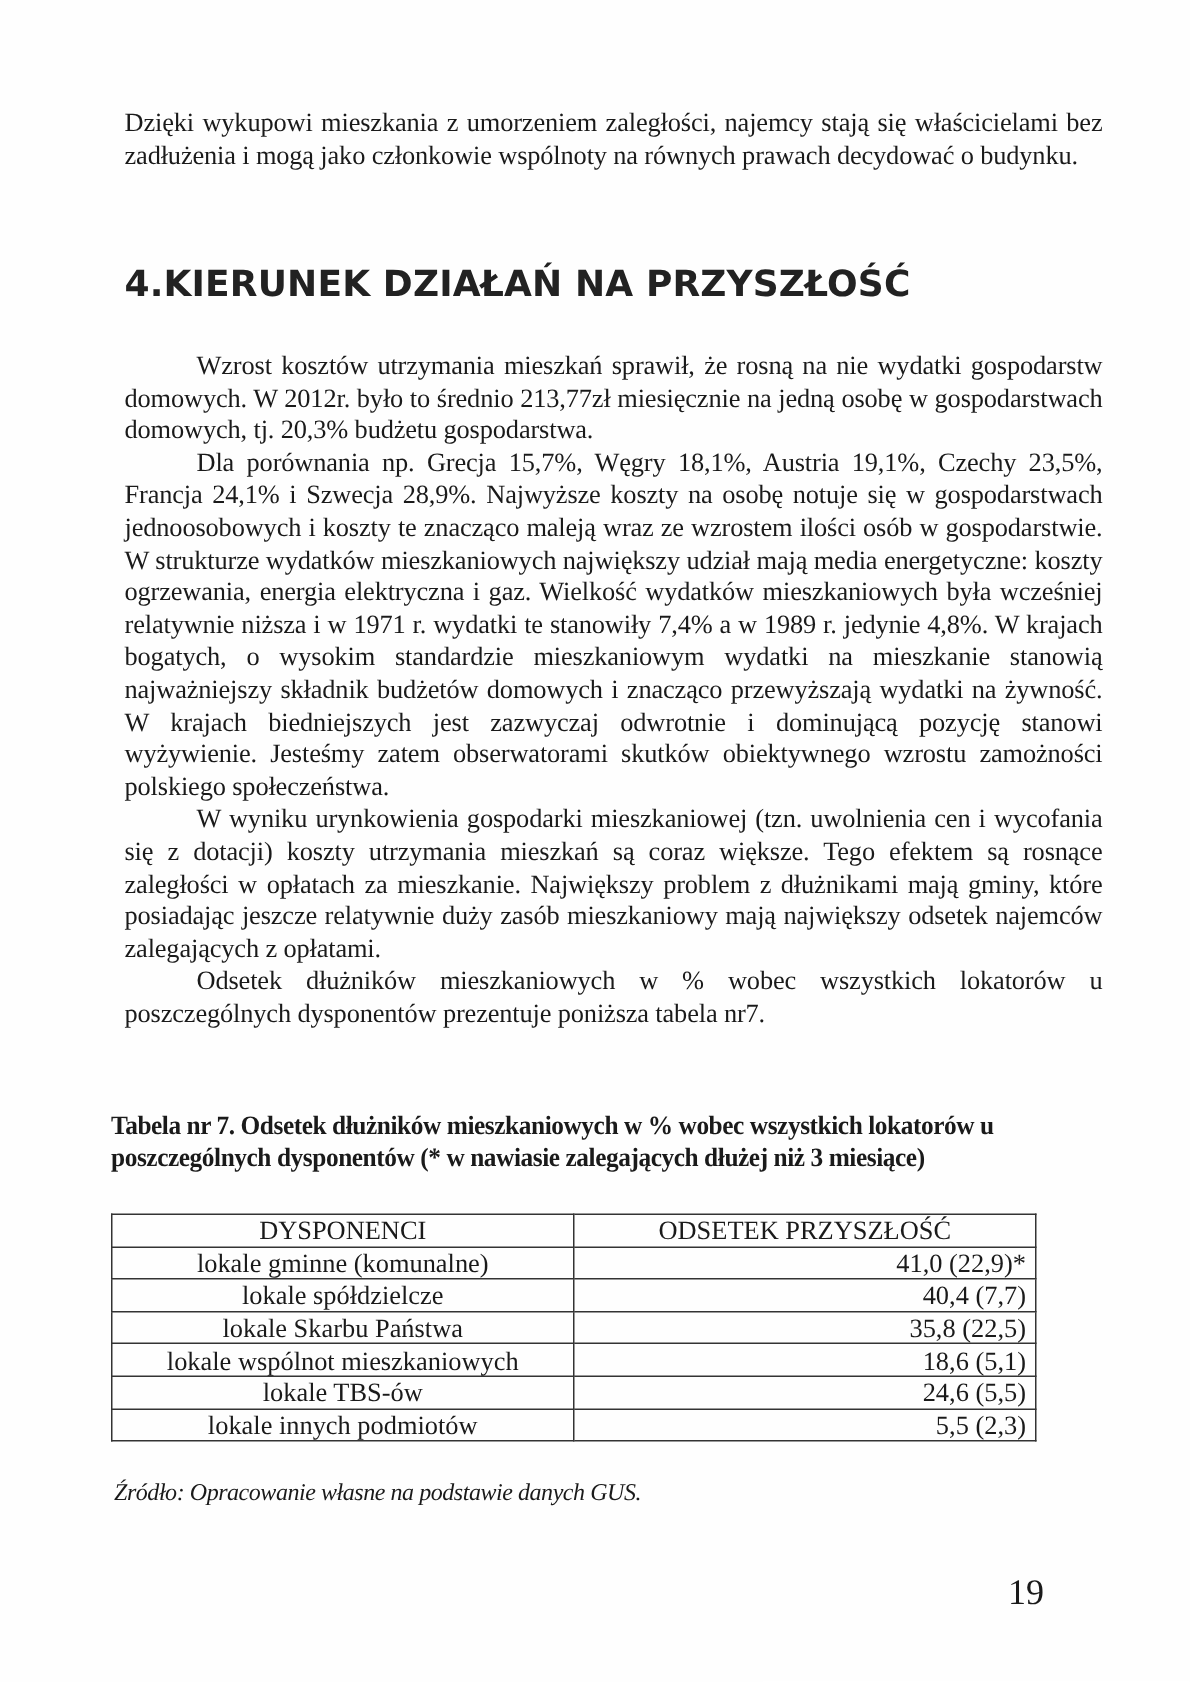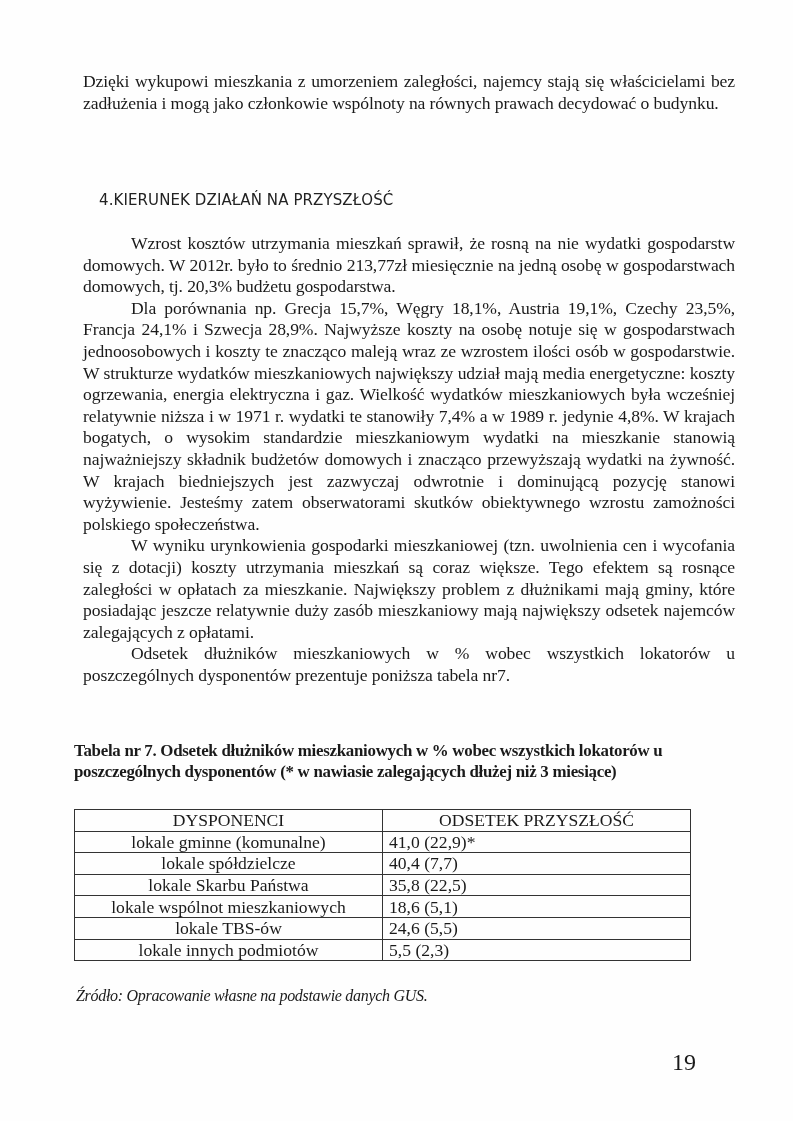--- a/index.html
+++ b/index.html
@@ -36,25 +36,25 @@
     }
     .indent {
       text-indent: 48px;
     }
     #p-intro { top: 71px; }
     .section-heading {
       position: absolute;
       left: 83px;
       top: 175px;
       font-family: "DejaVu Sans", "Liberation Sans", sans-serif;
-      font-size: 15px;
+      font-size: 24px;
       letter-spacing: 0.1px;
       color: #222;
-      margin: 16px;
-      font-weight: normal;
+      margin: 0;
+      font-weight: bold;
     }
     #body-text { top: 233px; }
     .table-caption {
       position: absolute;
       left: 74px;
       top: 740px;
       width: 660px;
       font-family: "Liberation Serif", "DejaVu Serif", serif;
       font-weight: bold;
       font-size: 17.6px;
@@ -77,21 +77,21 @@
     table.data-table td {
       border: 1.3px solid #333;
       height: 20.6px;
       padding: 0 6px;
       line-height: 20px;
       font-weight: normal;
       white-space: nowrap;
     }
     table.data-table th { }
     table.data-table td.col-name { text-align: center; width: 295px; }
-    table.data-table td.col-value { text-align: left; }
+    table.data-table td.col-value { text-align: right; }
     .source-note {
       position: absolute;
       left: 76px;
       top: 987px;
       font-size: 16px;
       font-style: italic;
       letter-spacing: -0.3px;
       margin: 0;
     }
     .page-number {

